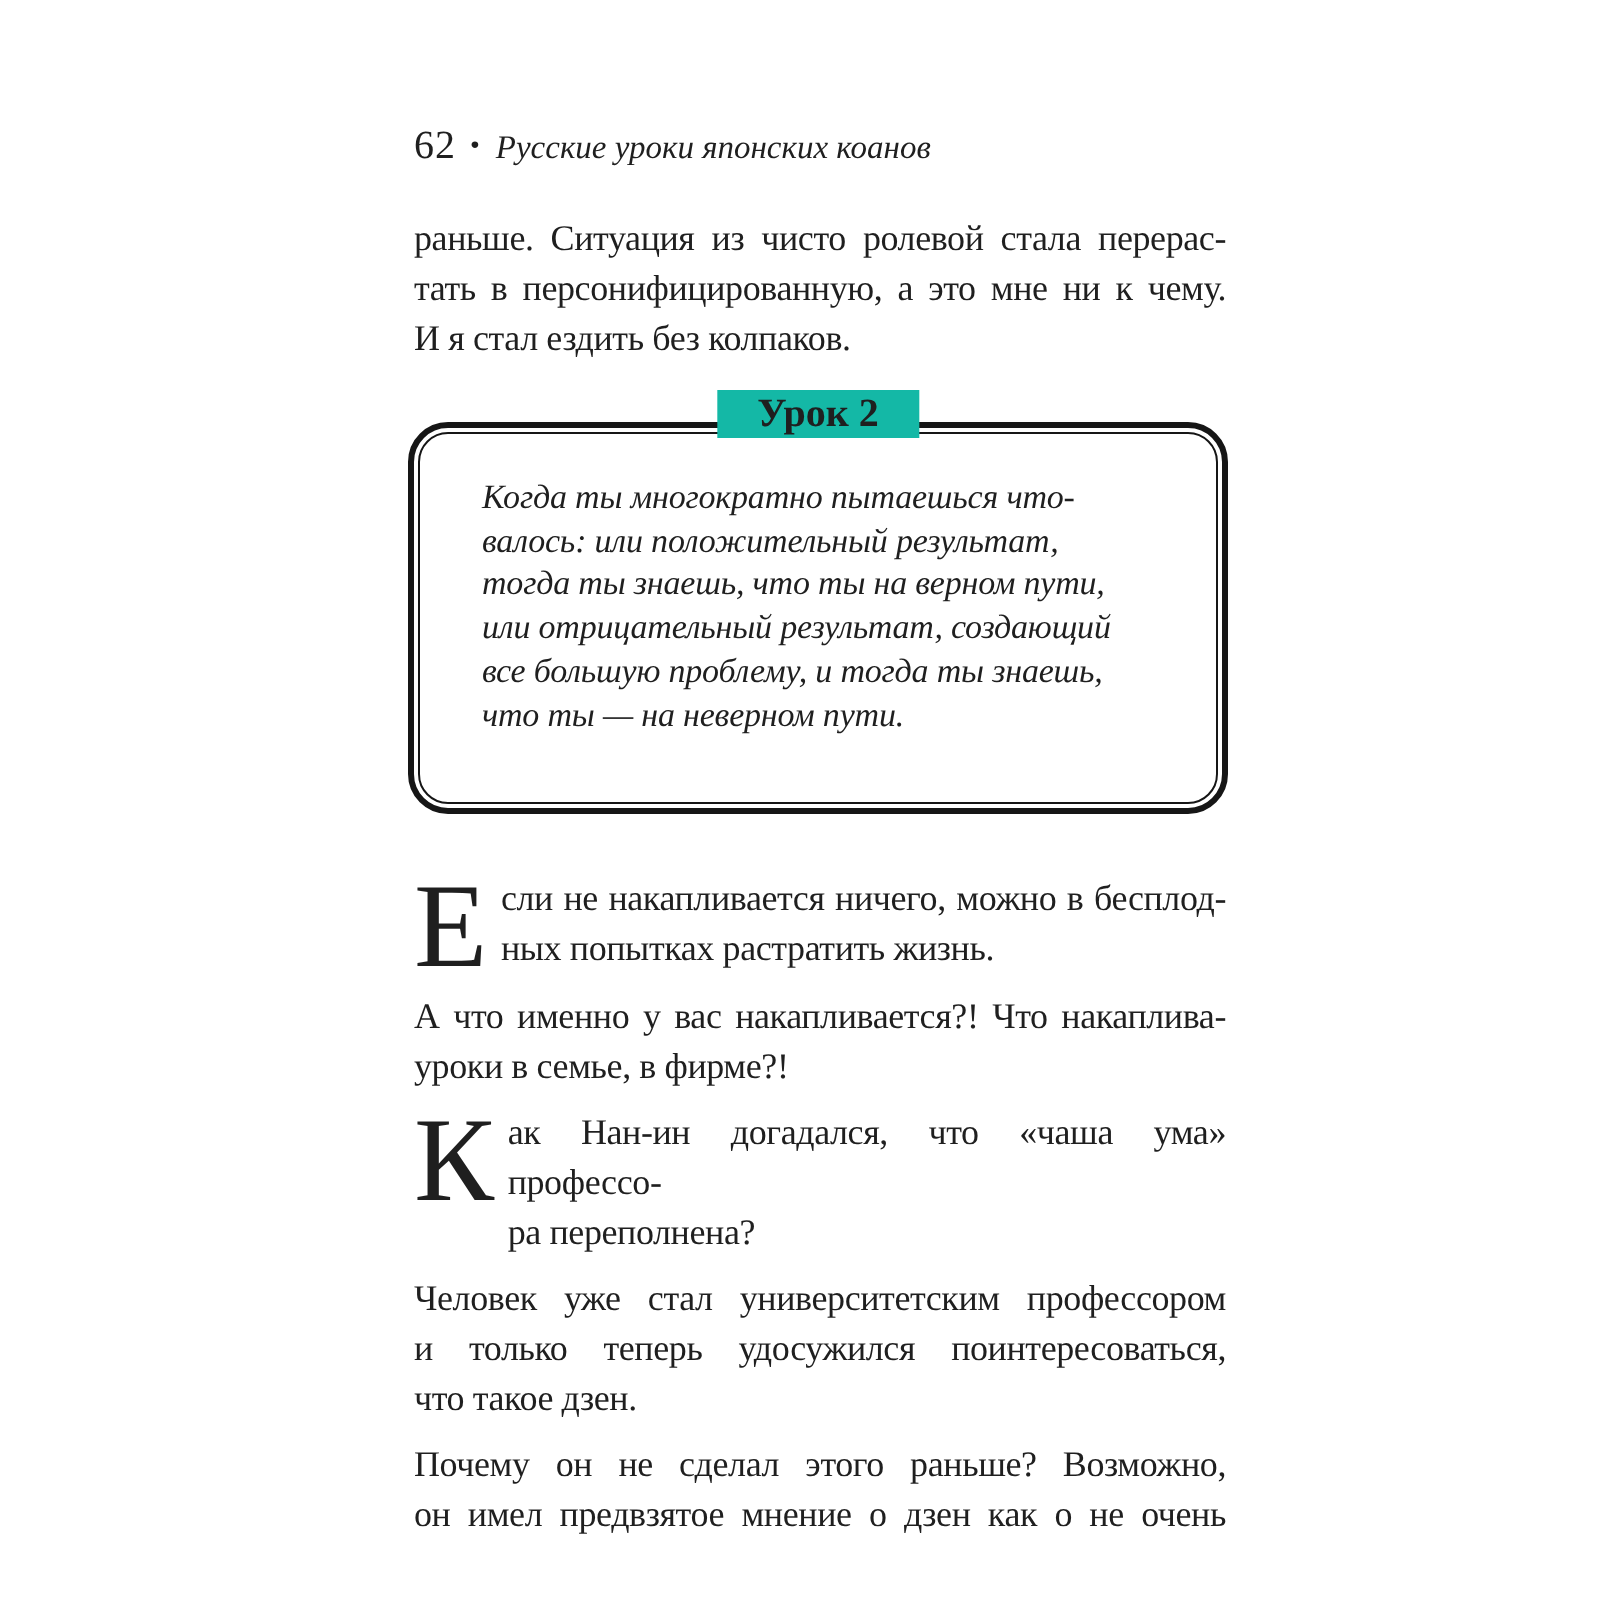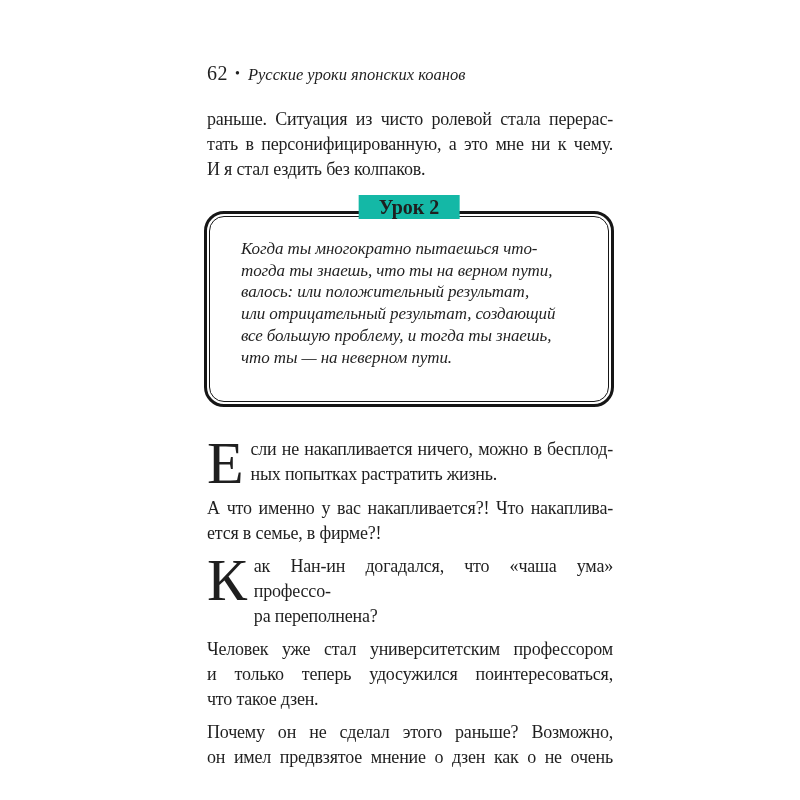--- a/index.html
+++ b/index.html
@@ -131,39 +131,39 @@
     <div class="para">
         <div class="line">раньше. Ситуация из чисто ролевой стала перерас-</div>
         <div class="line">тать в персонифицированную, а это мне ни к чему.</div>
         <div class="line last">И я стал ездить без колпаков.</div>
       </div>
 
     <div class="lesson-box">
       <div class="lesson-title">Урок 2</div>
       <div class="lesson-text">
           <div class="line">Когда ты многократно пытаешься что-</div>
+          <div class="line">валось: или положительный результат,</div>
           <div class="line">тогда ты знаешь, что ты на верном пути,</div>
-          <div class="line">валось: или положительный результат,</div>
           <div class="line">или отрицательный результат, создающий</div>
           <div class="line">все большую проблему, и тогда ты знаешь,</div>
           <div class="line last">что ты — на неверном пути.</div>
         </div>
     </div>
 
     <div class="para dropcap-para">
       <span class="dropcap">Е</span>
       <div class="dropcap-lines">
           <div class="line">сли не накапливается ничего, можно в бесплод-</div>
           <div class="line last">ных попытках растратить жизнь.</div>
         </div>
     </div>
 
     <div class="para">
         <div class="line">А что именно у вас накапливается?! Что накаплива-</div>
-        <div class="line last">ется в семье, в фирме?!</div>
+        <div class="line last">уроки в семье, в фирме?!</div>
       </div>
 
     <div class="para dropcap-para">
       <span class="dropcap">К</span>
       <div class="dropcap-lines">
           <div class="line">ак Нан-ин догадался, что «чаша ума» профессо-</div>
           <div class="line last">ра переполнена?</div>
         </div>
     </div>
 

